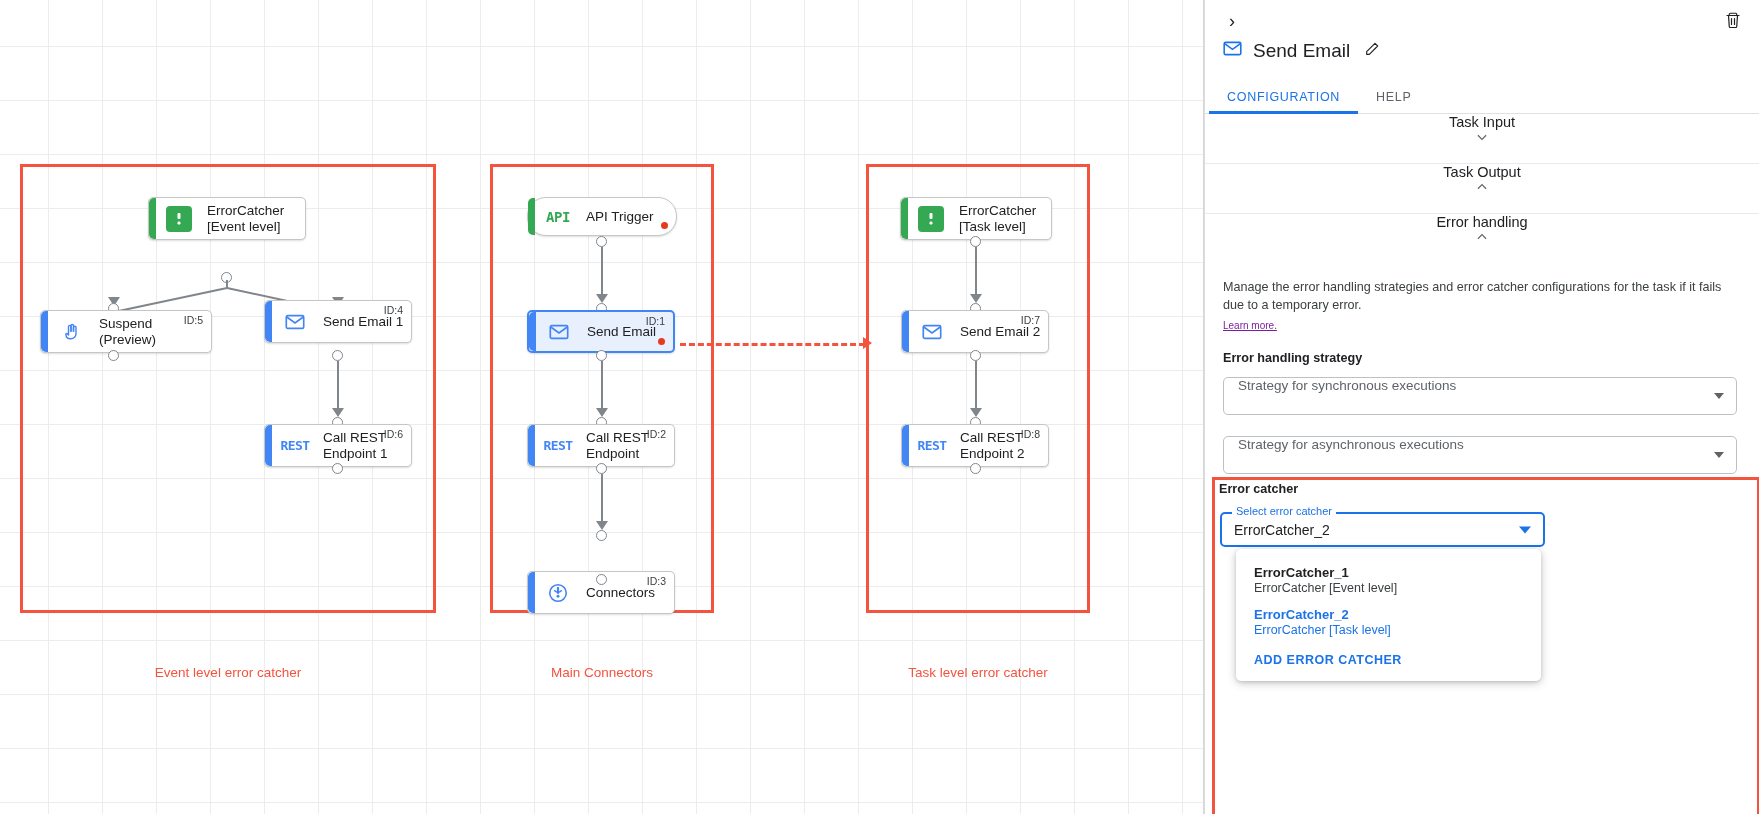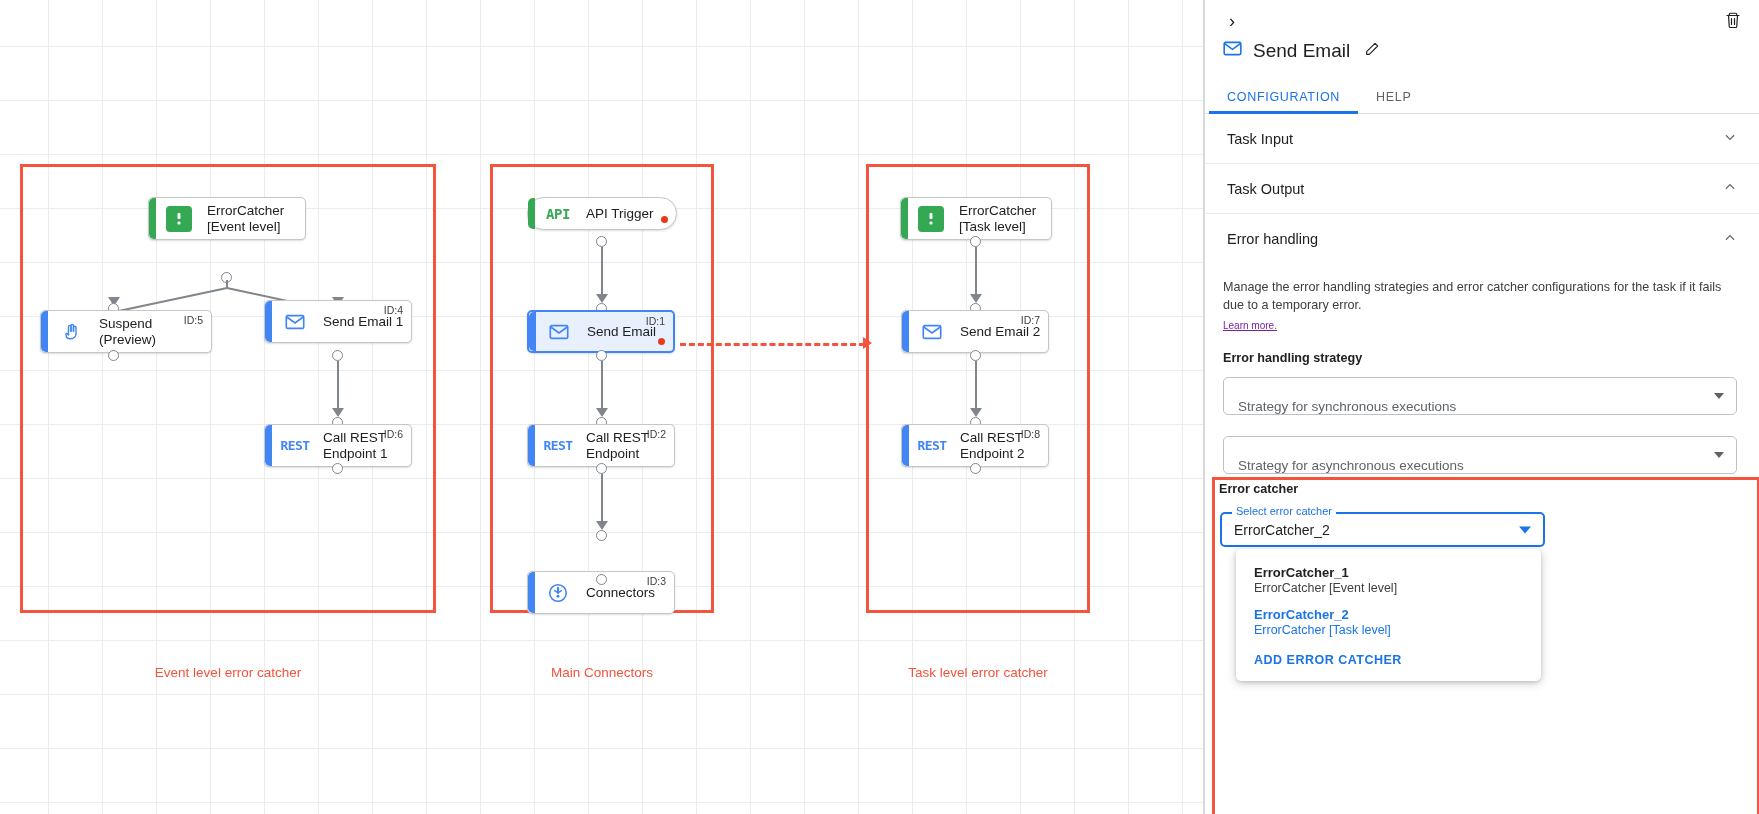--- a/index.html
+++ b/index.html
@@ -161,40 +161,41 @@
   }
   .tab {
     font-size: 12.5px; letter-spacing: .7px; color: #5f6368;
     padding: 0 18px; height: 34px; line-height: 34px; cursor: pointer;
   }
   .tab.active { color: #1a73e8; border-bottom: 3px solid #1a73e8; font-weight:500; }
 
   .acc-row {
     position: relative;
     height: 50px;
-    display:flex; align-items:center; justify-content: space-between;
+    display:flex; align-items:center; justify-content: flex-start;
     padding: 0 22px 0 22px;
     border-bottom: 1px solid #e8eaed;
     cursor: pointer;
+    flex-direction: column;
   }
   .acc-row .lbl { font-size: 14.5px; color:#202124; font-weight: 500; }
   .chev { color:#5f6368; font-size: 12px; }
 
   .sec-body { padding: 14px 22px 0 18px; }
   .desc { font-size: 12.6px; color:#3c4043; line-height: 1.45; }
   .learn { color:#7b1fa2; text-decoration: underline; font-size: 10px; }
   .fieldlabel { font-size: 12.6px; color:#202124; font-weight:700; margin-top: 18px; }
 
   .select {
     position: relative;
     margin-top: 12px;
     height: 38px;
     border: 1px solid #bdc1c6;
     border-radius: 5px;
-    display:flex; align-items:flex-end;
+    display:flex; align-items:flex-start;
     padding: 0 14px;
     font-size: 13.5px;
     color: #5f6368;
     background:#fff;
     cursor: pointer;
   }
   .select .caret {
     position:absolute; right: 12px; top: 50%; transform: translateY(-50%);
     width:0;height:0;border-left:5px solid transparent;border-right:5px solid transparent;
     border-top:6px solid #5f6368;
@@ -331,21 +332,21 @@
       <div class="accent"></div>
       <div class="ic">
           <span class="rest-txt">REST</span>
         </div>
       <div class="ttl">Call REST
 Endpoint 1</div>
       <div class="idbadge">ID:6</div>
     </div>
     <div class="port" style="left:332px; top:463px;"></div>
 
-    <div class="node green" style="left:527px; top:197px; width:150px; height:33px;border-radius:19px;">
+    <div class="node green" style="left:527px; top:197px; width:150px; height:39px;border-radius:19px;">
       <div class="accent"></div>
       <div class="ic">
           <span class="api-txt">API</span>
         </div>
       <div class="ttl">API Trigger</div>
       <div class="errdot"></div>
     </div>
     <div class="port" style="left:596px; top:236px;"></div>
     <div class="vline" style="left:601px; top:247px; height:51px;"></div>
     <div class="arrowhead" style="left:596px; top:294px;"></div>

